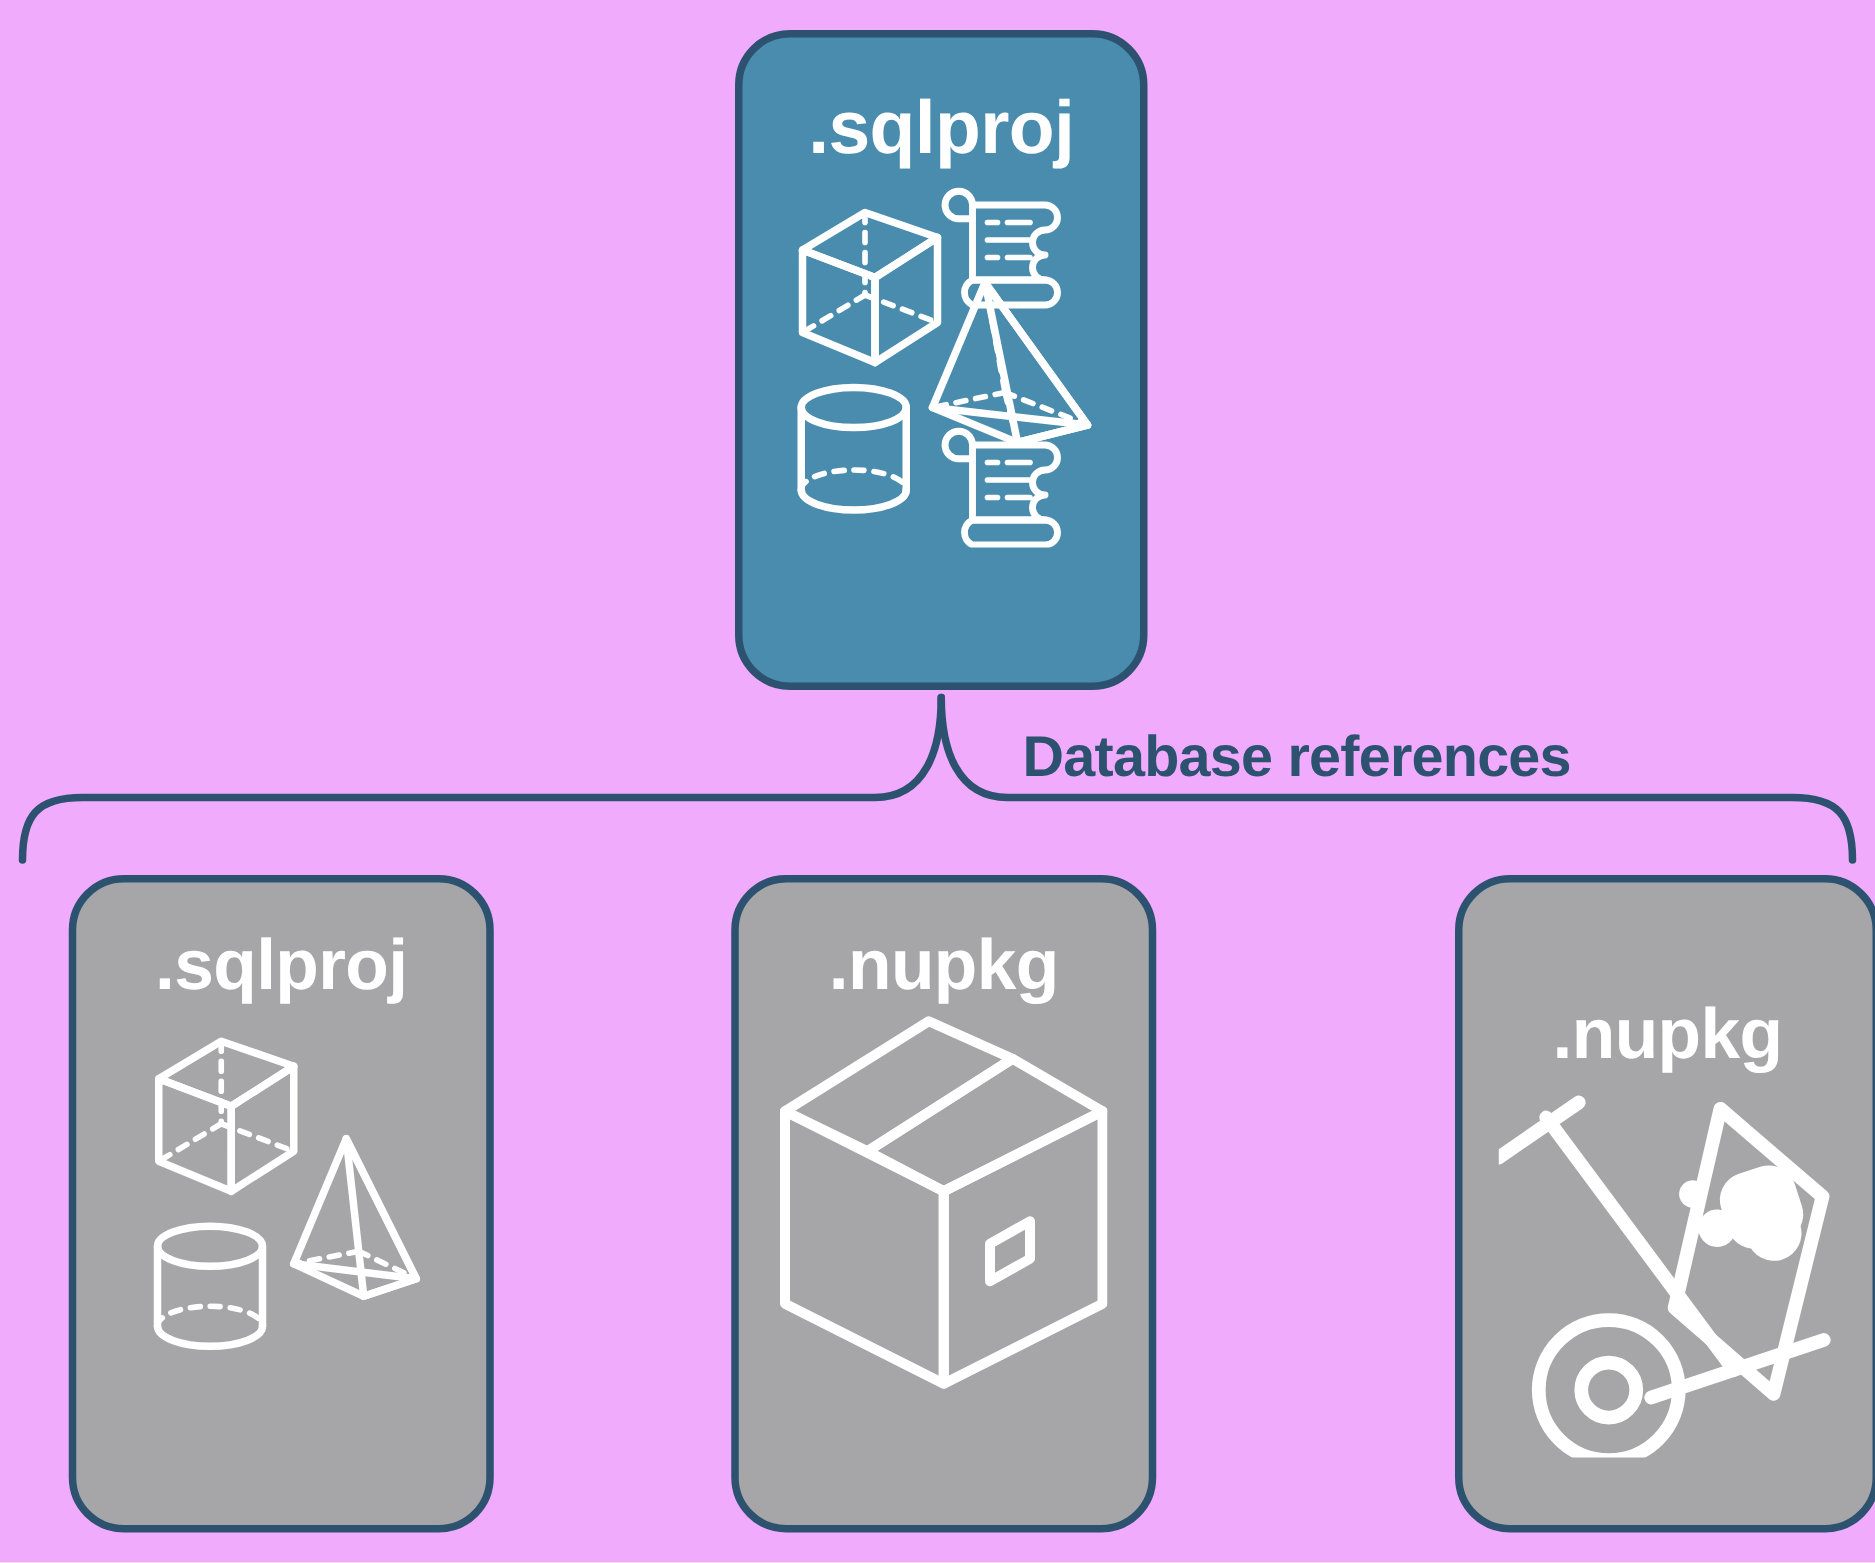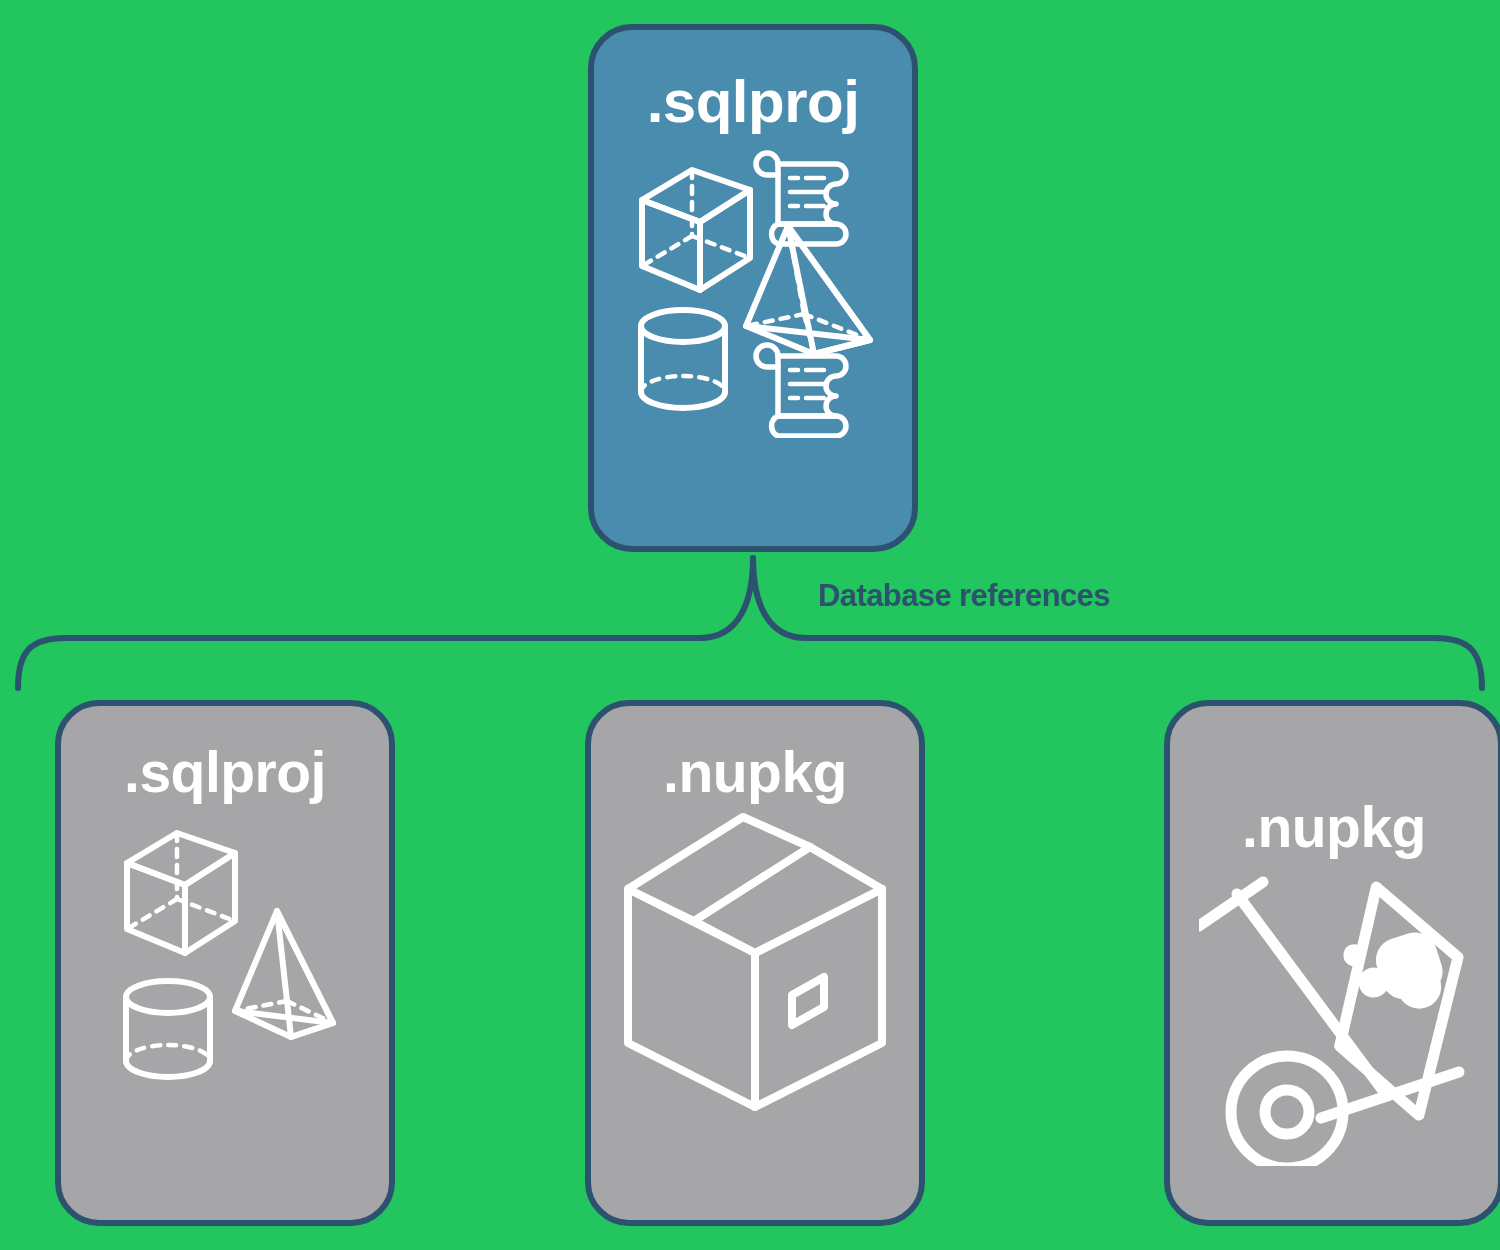--- a/index.html
+++ b/index.html
@@ -9,21 +9,21 @@
     height: 1250px;
     background: #ffffff;
     font-family: "Liberation Sans", sans-serif;
     overflow: hidden;
   }
 
   #stage {
     position: relative;
     width: 1500px;
     height: 1250px;
-    background: #22c55e;
+    background: #f0abfc;
   }
 
   
   .card {
     position: absolute;
     border-radius: 44px;
     border: 6px solid #2c5270;
     display: flex;
     flex-direction: column;
     align-items: center;
@@ -80,21 +80,21 @@
     left: 0; top: 540px;
     width: 1500px; height: 180px;
     pointer-events: none;
   }
 
   
   #connector-label {
     position: absolute;
     left: 818px;
     top: 578px;
-    font-size: 31px;
+    font-size: 46px;
     font-weight: bold;
     color: #2c5270;
     letter-spacing: -0.6px;
     white-space: nowrap;
   }
 </style>
 </head>
 <body>
 
 <div id="stage">

